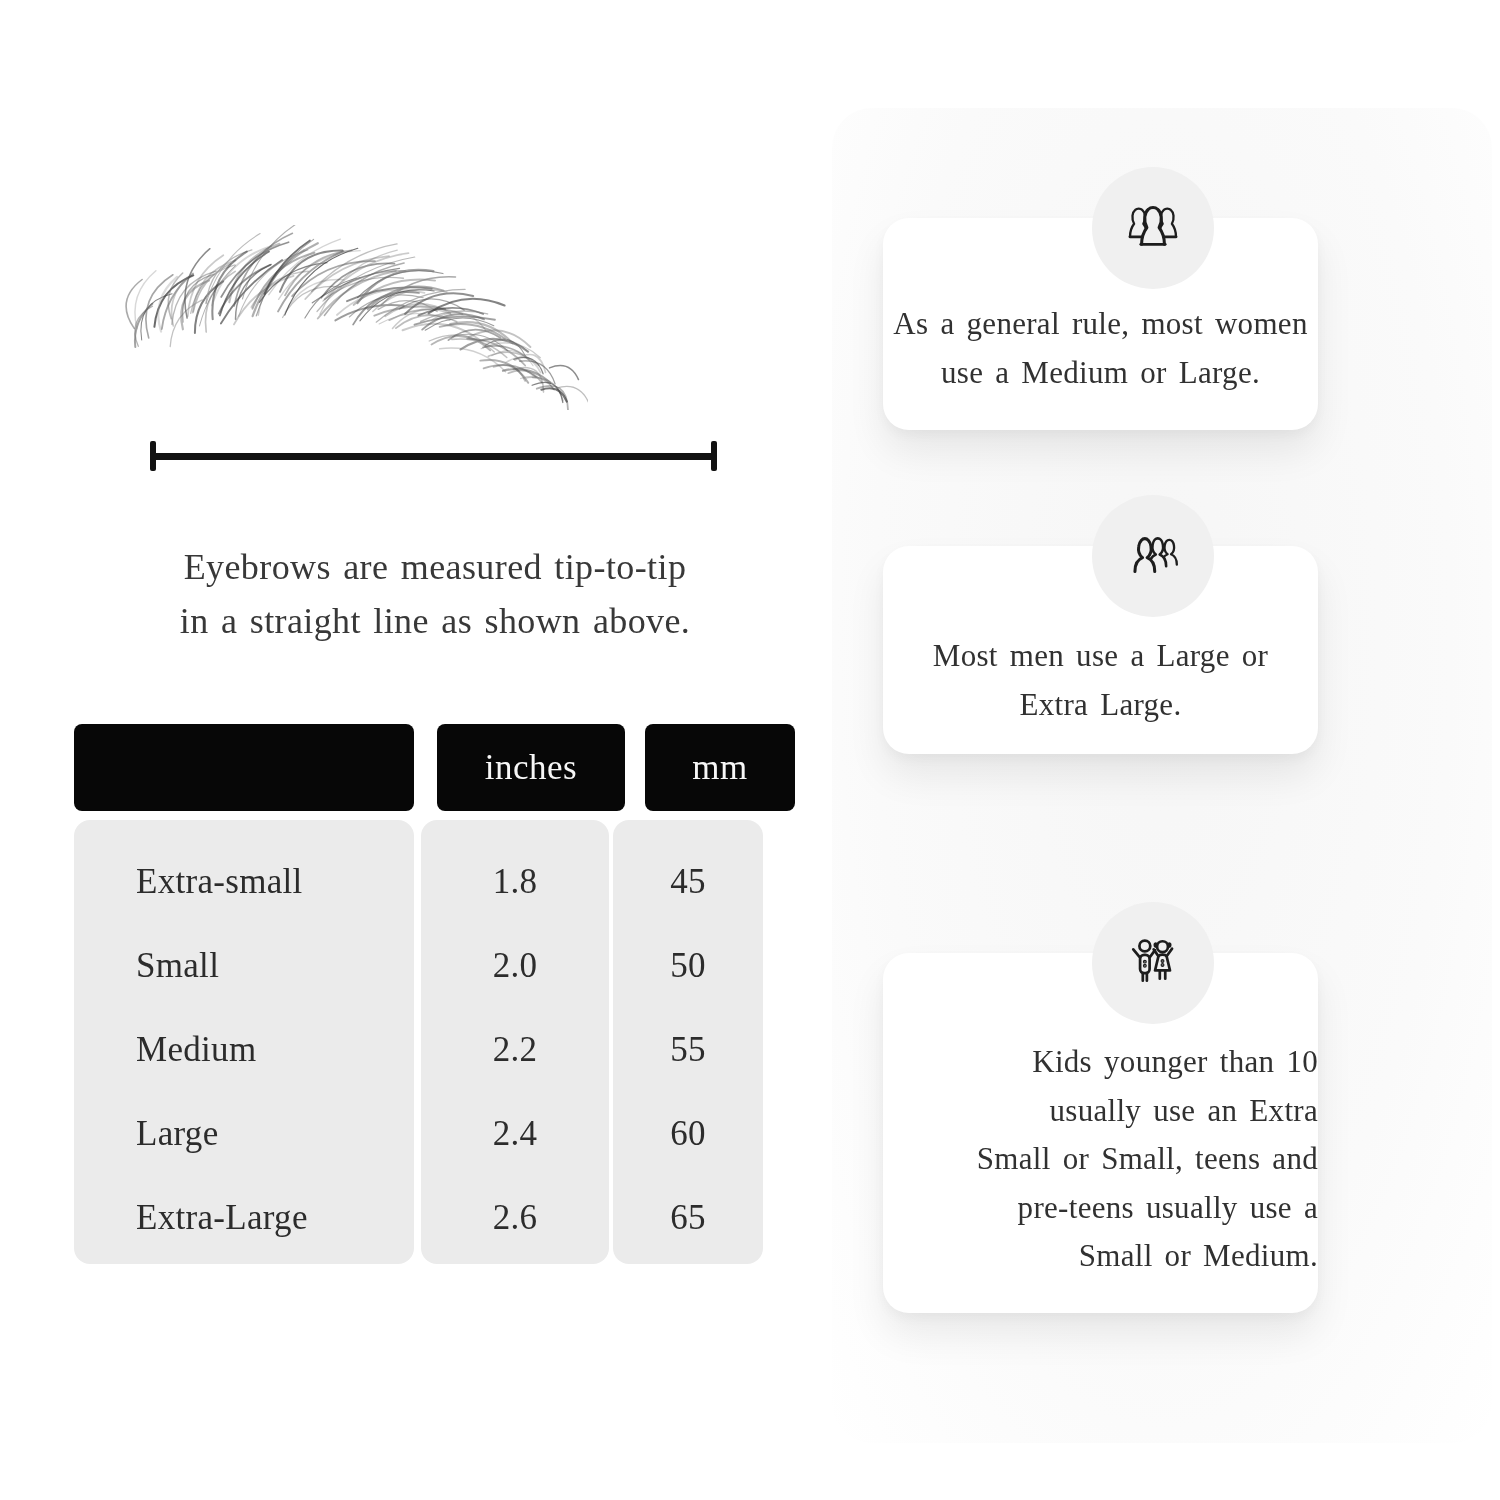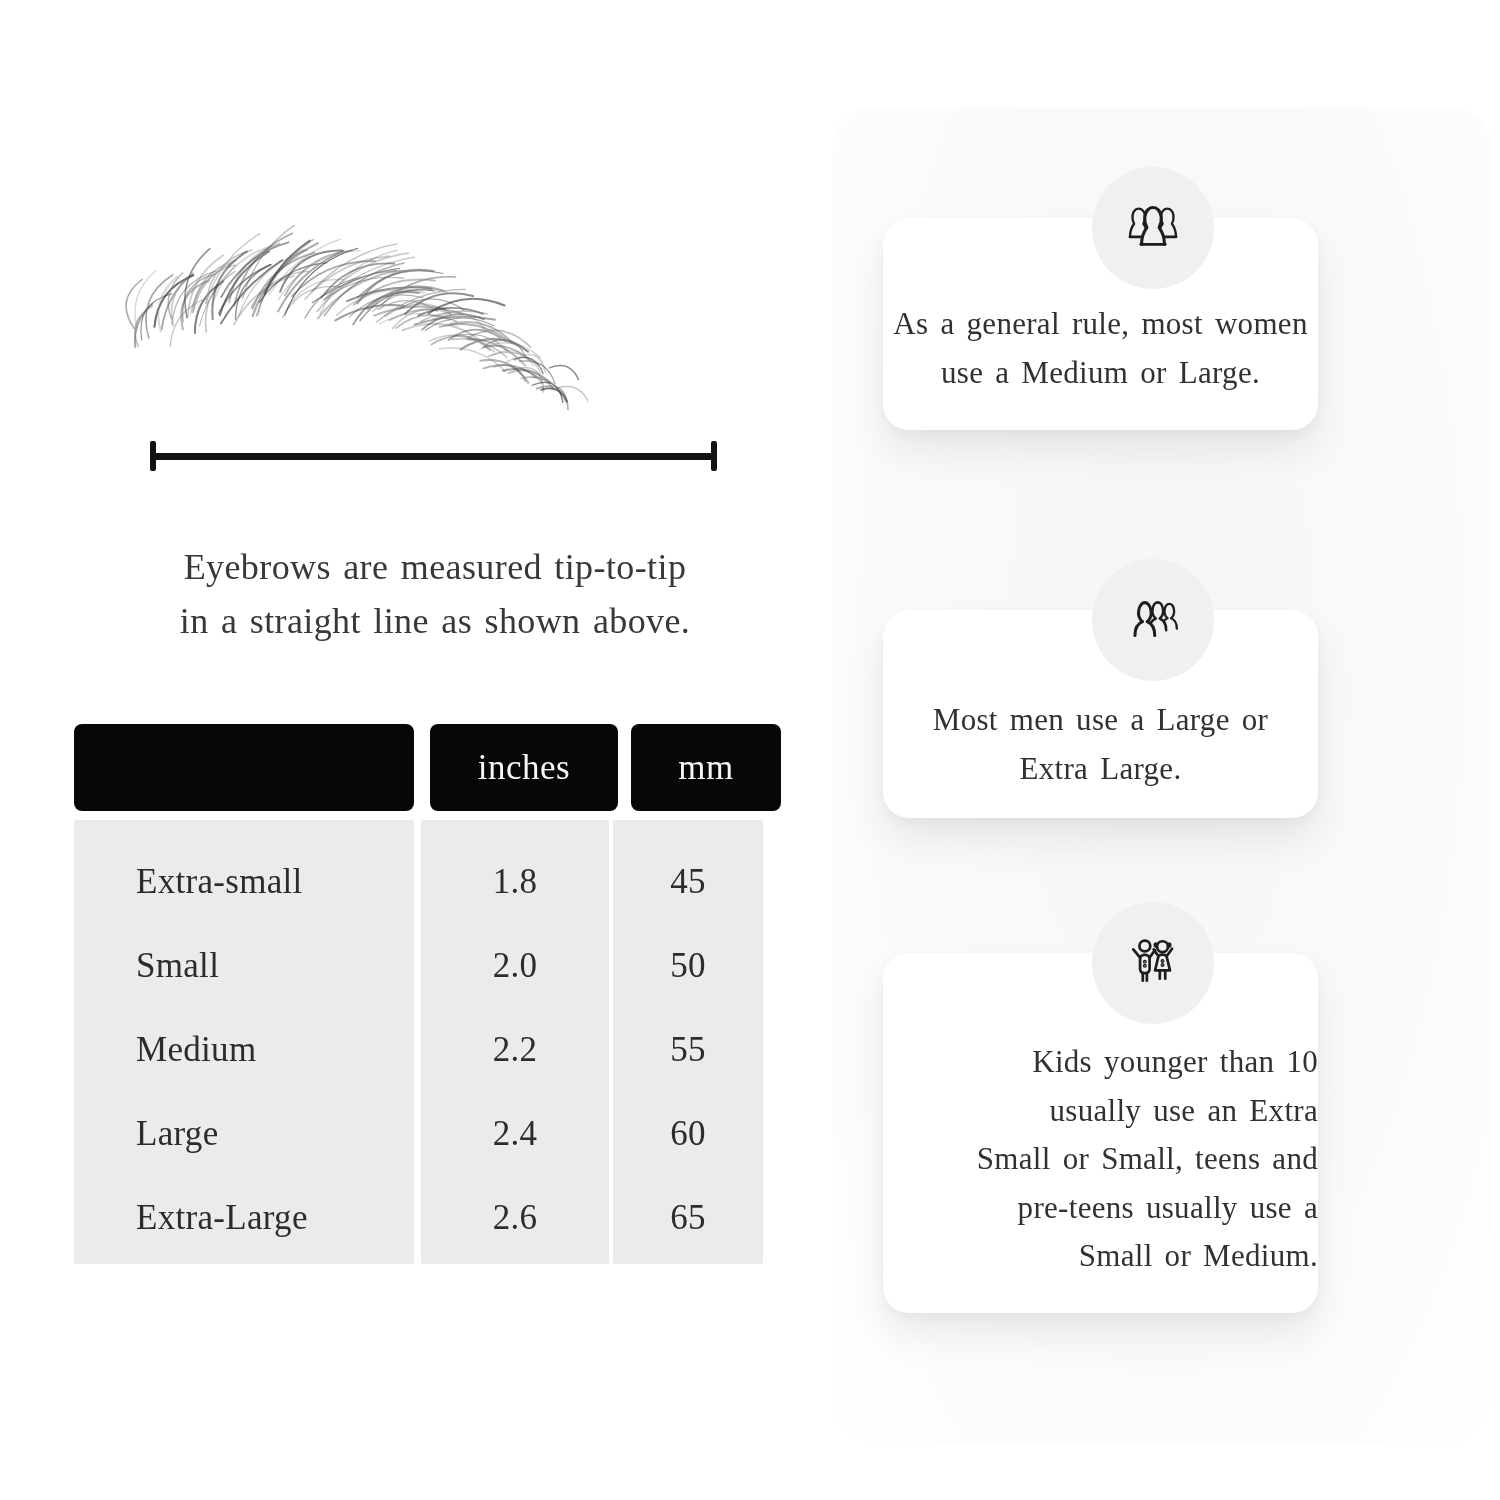--- a/index.html
+++ b/index.html
@@ -22,30 +22,30 @@
   .ruler .cap.left{left:0;}
   .ruler .cap.right{right:0;}
   
   .caption{
     position:absolute;left:85px;top:540px;width:700px;text-align:center;
     font-size:36px;line-height:54px;color:#383838;letter-spacing:.4px;word-spacing:3px;
   }
   
   .size-table{position:absolute;left:74px;top:724px;width:726px;}
   .size-table .hdr-row,.size-table .body-row{display:flex;}
-  .size-table .hdr-row{column-gap:9px;}
+  .size-table .hdr-row{column-gap:16px;}
   .c1{width:340px;}
   .c2{width:188px;margin-left:7px;}
   .c3{width:150px;margin-left:4px;}
   .th{
     height:87px;background:#070707;border-radius:8px;color:#f7f7f7;
     display:flex;align-items:center;justify-content:center;font-size:35px;letter-spacing:.5px;
   }
   .tcol{
-    margin-top:9px;height:444px;background:#ebebeb;border-radius:2px;
+    margin-top:9px;height:444px;background:#ebebeb;border-radius:16px;
     box-sizing:border-box;padding-top:20px;display:flex;flex-direction:column;
   }
   .cell{
     height:84px;display:flex;align-items:center;font-size:35px;color:#2c2c2c;letter-spacing:.3px;
   }
   .cell.label{justify-content:flex-start;padding-left:62px;}
   .cell.num{justify-content:center;}
   
   .card{
     position:absolute;left:883px;width:435px;background:#ffffff;border-radius:26px;
@@ -55,21 +55,21 @@
     position:absolute;left:209px;top:-51px;width:122px;height:122px;border-radius:50%;
     background:#f0f0f0;display:flex;align-items:center;justify-content:center;
   }
   .card .icon-circle svg{width:68px;height:68px;}
   .card .card-text{
     text-align:center;font-size:31px;line-height:49px;color:#313131;
     letter-spacing:.3px;word-spacing:4px;
   }
   .card1{top:218px;height:212px;}
   .card1 .card-text{padding-top:81px;}
-  .card2{top:610px;height:208px;}
+  .card2{top:546px;height:208px;}
   .card2 .card-text{padding-top:85px;}
   .card3{top:953px;height:360px;}
   .card3 .card-text{padding-top:85px;line-height:48.5px;text-align:right;}
   .icon{stroke:#1d1d1d;stroke-width:4;fill:none;stroke-linecap:round;stroke-linejoin:round;}
 </style>
 </head>
 <body>
 
 <div class="canvas">
 

